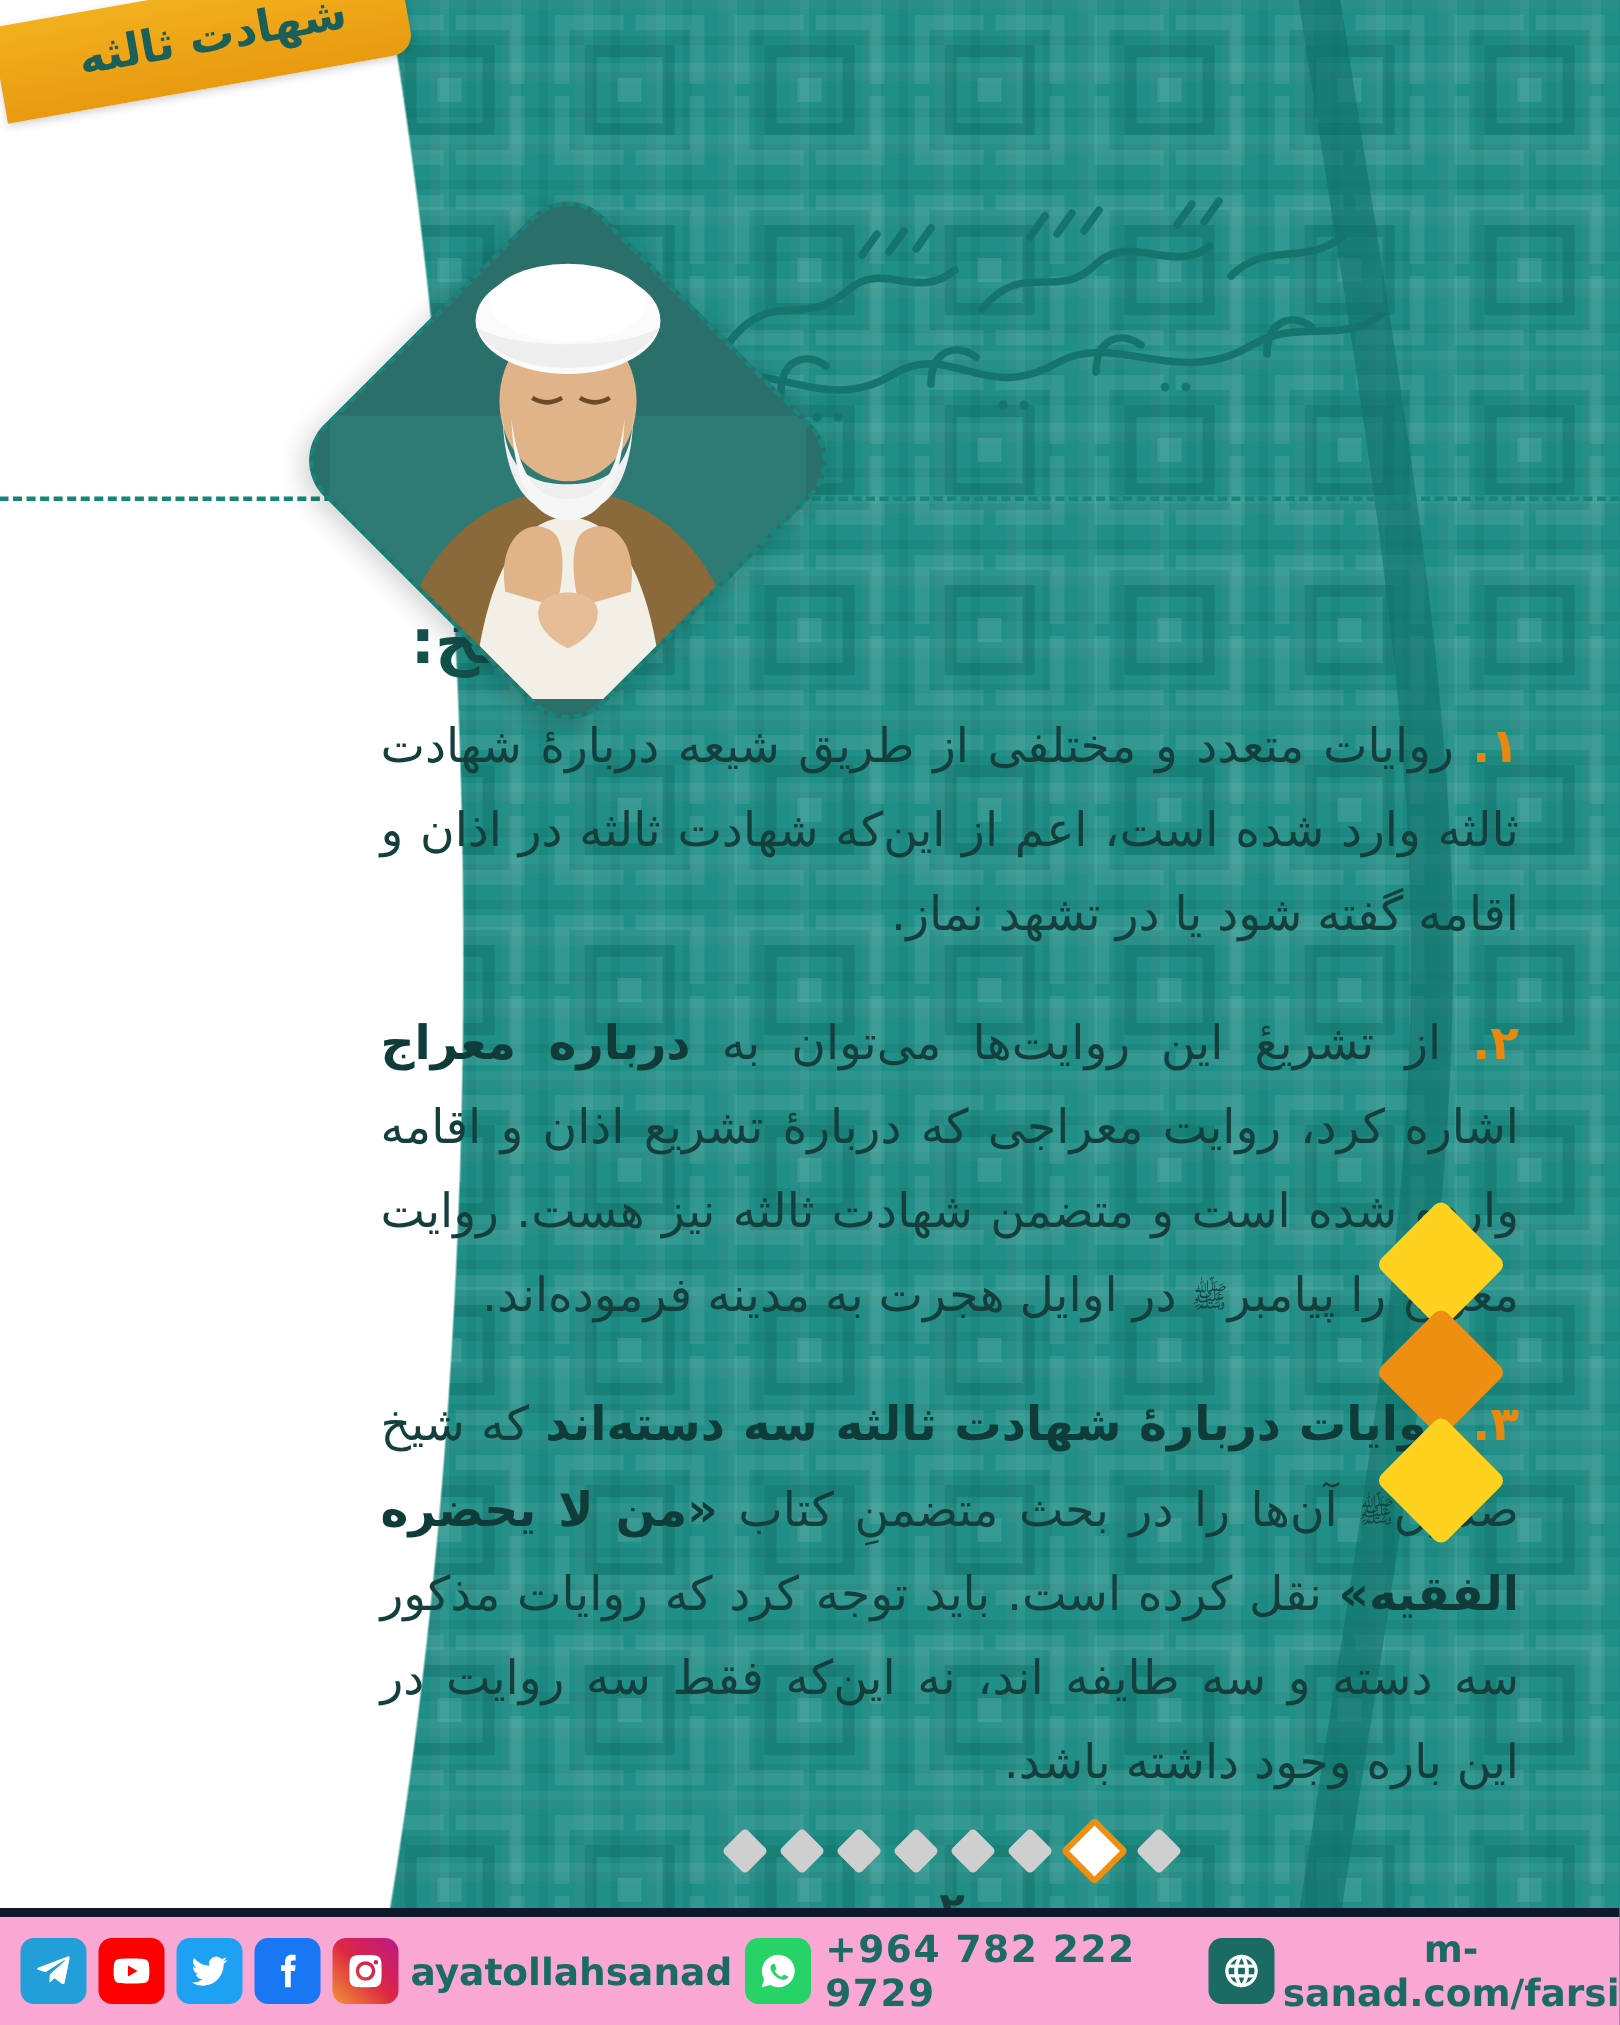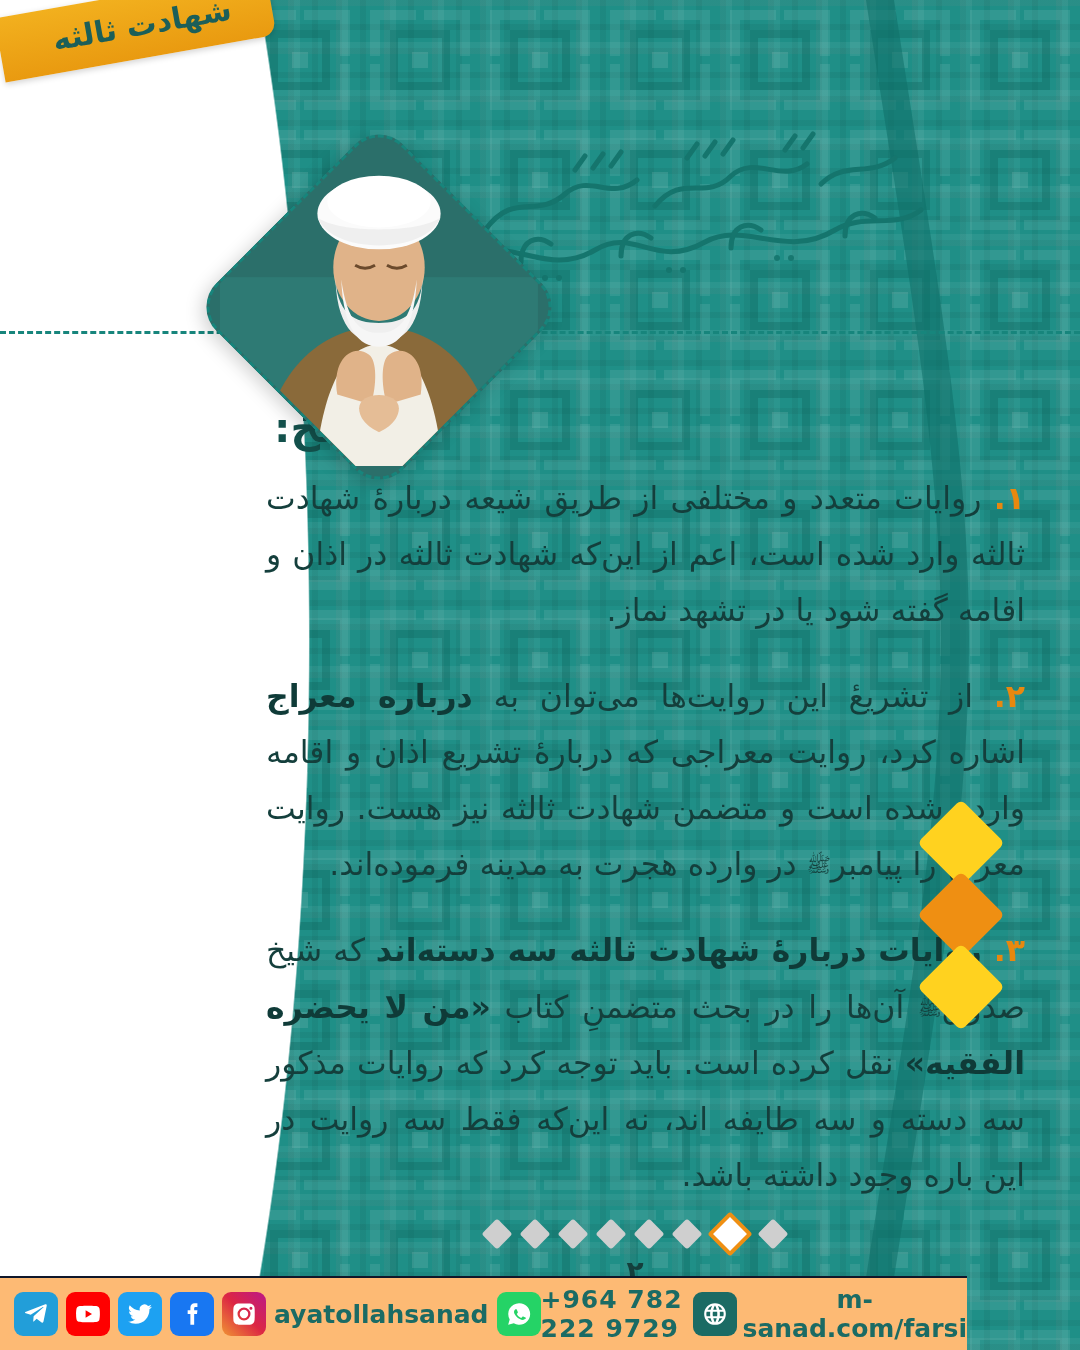--- a/index.html
+++ b/index.html
@@ -122,21 +122,21 @@
     padding-left:62px;
     box-sizing:border-box;
     color:#13514c;
     font-size:41px;
     font-weight:bold;
     z-index:5;
     font-family:"DejaVu Sans", sans-serif;
   }
   .content{
     position:absolute;
-    top:470px;right:4px;
+    top:470px;right:16px;
     width:880px;
     box-sizing:border-box;
     padding:0 51px 0 70px;
     z-index:5;
     direction:rtl;
     text-align:justify;
   }
   .para{
     color:#143f3c;
     font-size:31.5px;
@@ -193,48 +193,48 @@
     z-index:8;
   }
   .ed1{ top:812px; left:930px; background:#ffd21f;}
   .ed2{ top:884px; left:930px; background:#ef8f12;}
   .ed3{ top:956px; left:930px; background:#ffd21f;}
 
   
   .footer{
     position:absolute;
     left:0;bottom:0;
-    width:967px;height:72px;
-    background:#fdba74;
+    width:1080px;height:72px;
+    background:#f9a8d4;
     display:flex;
     align-items:center;
     direction:ltr;
     z-index:9;
-    border-top:2px solid #0f172a;
+    border-top:6px solid #0f172a;
   }
   .soc{
     width:44px;height:44px;
     border-radius:9px;
     margin-left:8px;
     display:flex;align-items:center;justify-content:center;
     color:#fff;
     flex:0 0 auto;
   }
   .soc:first-child{margin-left:14px;}
   .soc svg{width:26px;height:26px;fill:#fff;}
   .f-text{
     font-size:25px;
     color:#1b6b64;
     font-weight:bold;
     margin-left:8px;
     white-space:nowrap;
     font-family:"DejaVu Sans", sans-serif;
   }
   .f-phone{
-    font-size:25px;color:#1b6b64;font-weight:bold;letter-spacing:1px;
+    font-size:25px;color:#1b6b64;font-weight:bold;margin-left:10px;letter-spacing:1px;
   }
   .f-site{ font-size:25px;color:#1b6b64;font-weight:bold;margin-left:6px;text-align:center;}
 </style>
 </head>
 <body>
 
 <div class="page">
 
   <div class="bg-pattern"></div>
   <svg class="bg-motifs" viewBox="0 0 1080 1350" preserveAspectRatio="none">
@@ -318,21 +318,21 @@
 
   <div class="answer-label">پاسخ:</div>
 
   <div class="content">
 
     <p class="para">
       <span class="num">۱.</span><span> روایات متعدد و مختلفی از طریق شیعه دربارهٔ شهادت ثالثه وارد شده است، اعم از این‌که شهادت ثالثه در اذان و اقامه گفته شود یا در تشهد نماز.</span>
     </p>
 
     <p class="para">
-      <span class="num">۲.</span><span> از تشریعٔ این روایت‌ها می‌توان به </span><span class="b">درباره معراج</span><span> اشاره کرد، روایت معراجی که دربارهٔ تشریع اذان و اقامه وارده شده است و متضمن شهادت ثالثه نیز هست. روایت معراج را پیامبر</span><span class="sm">ﷺ</span><span> در وارده هجرت به مدینه فرموده‌اند.</span>
+      <span class="num">۲.</span><span> از تشریعٔ این روایت‌ها می‌توان به </span><span class="b">درباره معراج</span><span> اشاره کرد، روایت معراجی که دربارهٔ تشریع اذان و اقامه وارده شده است و متضمن شهادت ثالثه نیز هست. روایت معراج را پیامبر</span><span class="sm">ﷺ</span><span> در اوایل هجرت به مدینه فرموده‌اند.</span>
     </p>
 
     <p class="para">
       <span class="num">۳.</span><span class="b"> روایات دربارهٔ شهادت ثالثه سه دسته‌اند</span><span> که شیخ صدوق</span><span class="sm">ﷺ</span><span> آن‌ها را در بحث متضمنِ کتاب </span><span class="b">«من لا یحضره الفقیه»</span><span> نقل کرده است. باید توجه کرد که روایات مذکور سه دسته و سه طایفه اند، نه این‌که فقط سه روایت در این باره وجود داشته باشد.</span>
     </p>
 
   </div>
 
   <div class="pager">
     <div class="dia"></div>

